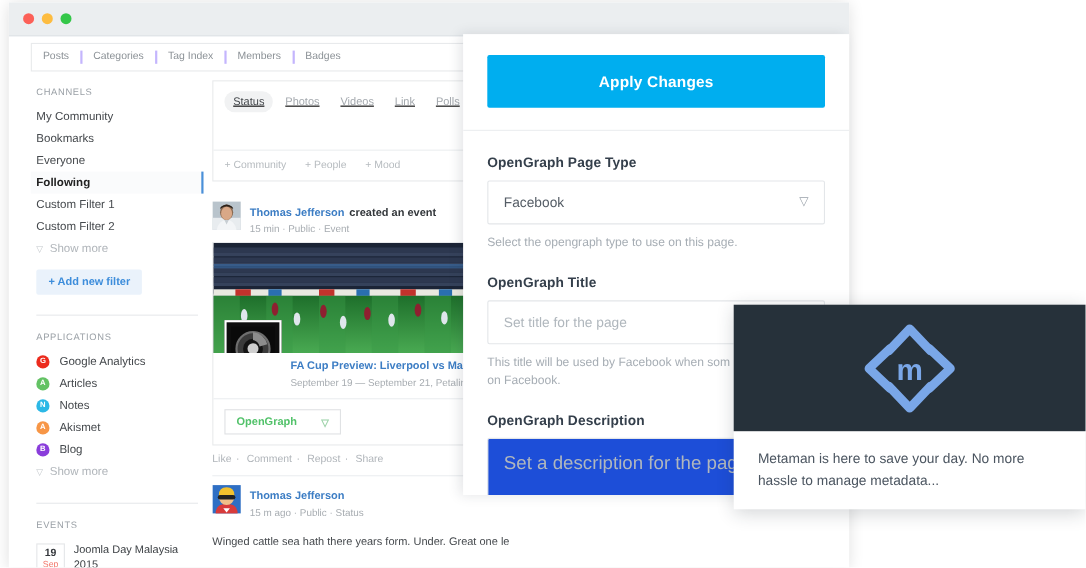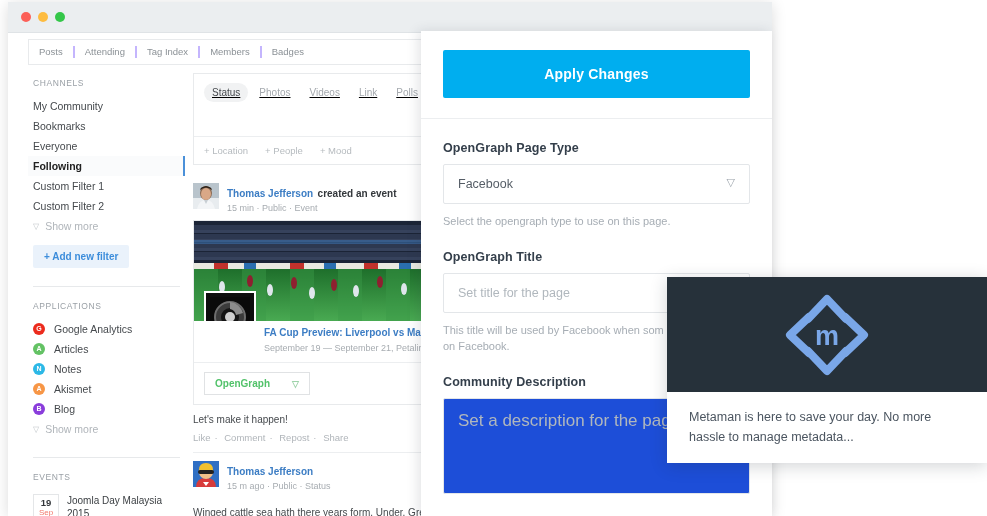--- a/index.html
+++ b/index.html
@@ -130,21 +130,21 @@
     border: 1px solid #e0e2e4; padding: 5px 10px;
     font-size: 10px; font-weight: bold; color: #52c26a;
   }
   .post-text { font-size: 10px; color: #45494d; padding: 9px 0 0 0; }
   .post-actions { font-size: 9.5px; color: #b0b5ba; padding: 7px 0 9px 0; }
   .post-actions span { margin-right: 4px; }
   .feed-sep { height: 1px; background: #eceef0; }
 
   
   .og-panel {
-    position: absolute; left: 421px; top: 31px; width: 351px; height: 485px;
+    position: absolute; left: 421px; top: 31px; width: 351px; height: 419px;
     background: #ffffff;
     box-shadow: -3px 0 11px rgba(40,50,60,0.13);
     overflow: hidden;
   }
   .og-applybar { padding: 19px 22px 20px 22px; border-bottom: 1px solid #eceef0; }
   .apply-btn {
     display: block; width: 100%; background: #00aeef; color: #fff;
     font-size: 14px; font-weight: bold; text-align: center;
     padding: 16px 0; border: none; border-radius: 2px; letter-spacing: 0.2px;
     font-family: "Liberation Sans", sans-serif;
@@ -198,21 +198,21 @@
     <div class="titlebar">
       <span class="dot red"></span>
       <span class="dot yellow"></span>
       <span class="dot green"></span>
     </div>
 
     <div class="page-body">
 
       <div class="tabbar">
         <div class="tab">Posts</div>
-        <div class="tab">Attending</div>
+        <div class="tab">Categories</div>
         <div class="tab">Tag Index</div>
         <div class="tab">Members</div>
         <div class="tab">Badges</div>
       </div>
 
       <div class="cols">
 
         <div class="sidebar">
 
           <div class="sect-title">CHANNELS</div>
@@ -285,21 +285,21 @@
           <div class="card">
             <div class="composer-tabs">
               <span class="ctab on">Status</span>
               <span class="ctab">Photos</span>
               <span class="ctab">Videos</span>
               <span class="ctab">Link</span>
               <span class="ctab">Polls</span>
             </div>
             <div class="composer-space"></div>
             <div class="composer-foot">
-              <span class="cfoot-item">+ Location</span>
+              <span class="cfoot-item">+ Community</span>
               <span class="cfoot-item">+ People</span>
               <span class="cfoot-item">+ Mood</span>
             </div>
           </div>
 
           <div class="post">
             <div class="post-head">
               <div class="avatar">
                 <svg width="26" height="26" viewBox="0 0 26 26">
                   <rect width="26" height="26" fill="#b9c4cc"></rect>
@@ -392,21 +392,20 @@
                 <div class="ev-sub">September 19 — September 21, Petaling Jaya</div>
               </div>
               <div class="ev-actions">
                 <div class="attending">
                   <span>OpenGraph</span>
                   <span style="color:#9ed3aa;font-size:9px;">▽</span>
                 </div>
               </div>
             </div>
 
-            <div class="post-text">Let's make it happen!</div>
             <div class="post-actions">
               <span>Like</span><span>·</span>
               <span>Comment</span><span>·</span>
               <span>Repost</span><span>·</span>
               <span>Share</span>
             </div>
           </div>
 
           <div class="feed-sep"></div>
 
@@ -459,21 +458,21 @@
       <div>
         <div class="og-label">OpenGraph Title</div>
         <div class="og-input">Set title for the page</div>
         <div class="og-help">This title will be used by Facebook when som
 link of this page on Facebook.</div>
       </div>
 
       <div class="og-gap"></div>
 
       <div>
-        <div class="og-label">Community Description</div>
+        <div class="og-label">OpenGraph Description</div>
         <div class="og-textarea">Set a description for the page</div>
       </div>
 
     </div>
   </div>
 
   <div class="metaman">
     <div class="mm-dark">
       <svg width="104" height="96" viewBox="0 0 104 96">
         <g fill="none" stroke="#7aa7e8" stroke-width="8" stroke-linecap="round" stroke-linejoin="round">

